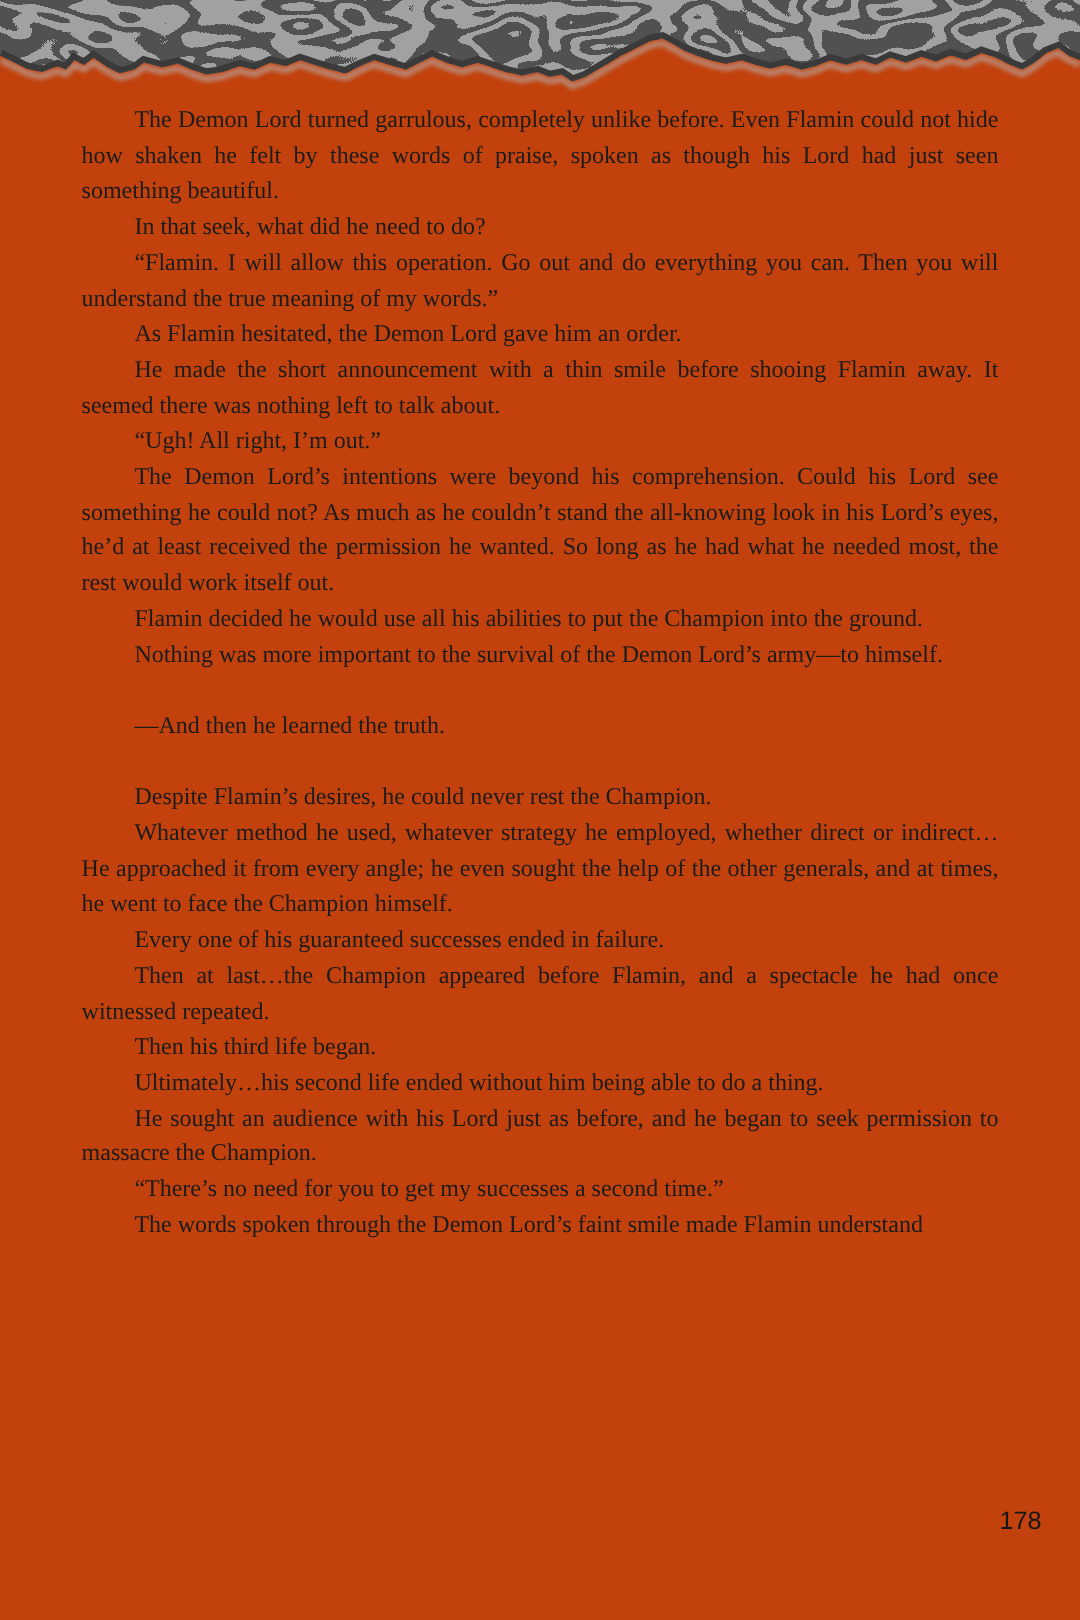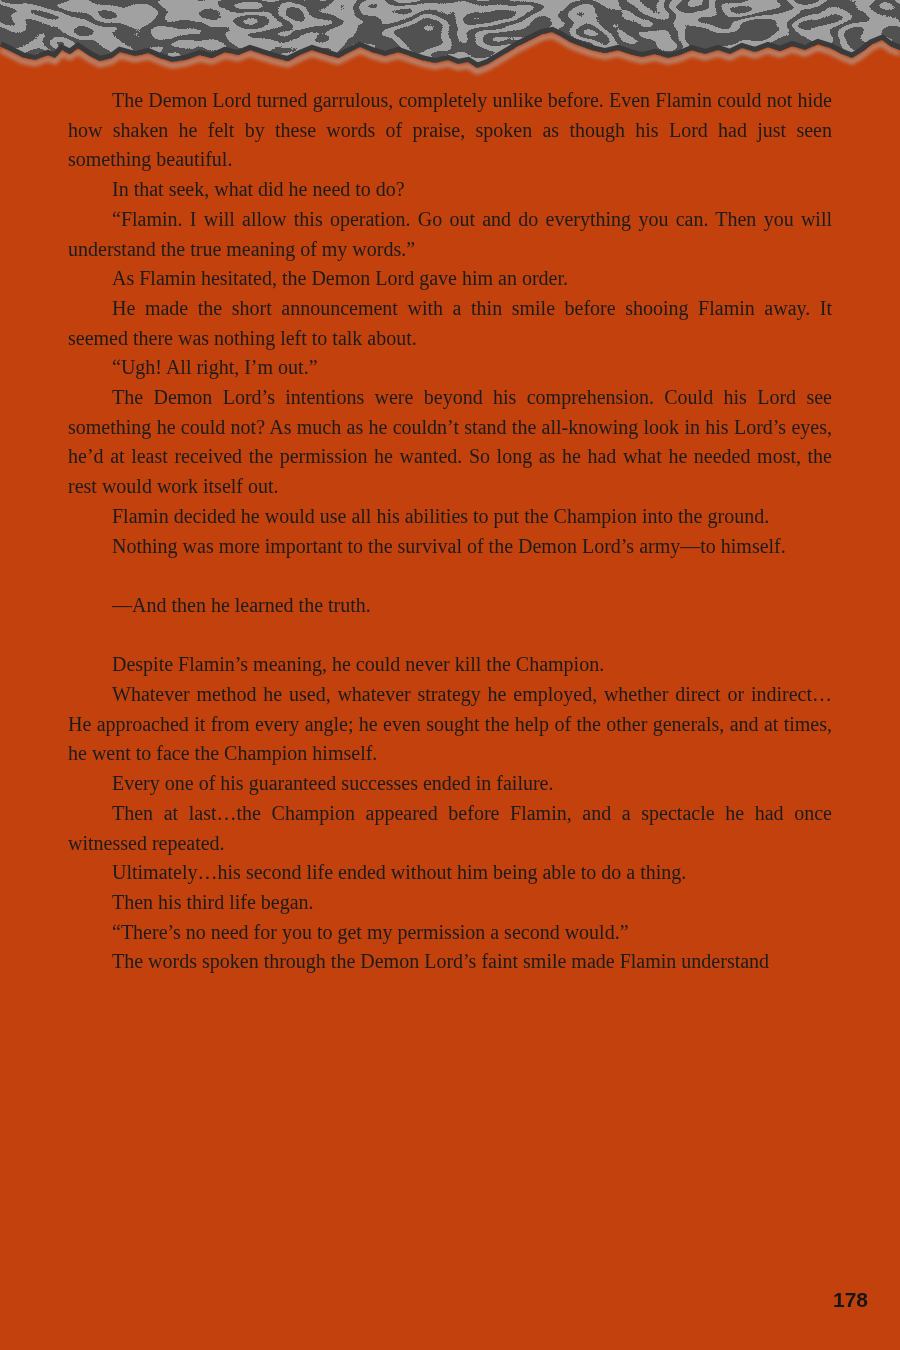--- a/index.html
+++ b/index.html
@@ -37,24 +37,23 @@
   .text-block p {
     margin: 0;
     text-indent: 44px;
   }
   .gap { height: 29.7px; }
   .page-number {
     position: absolute;
     top: 1256px;
     right: 68px;
     font-family: "Liberation Sans", "DejaVu Sans", sans-serif;
-    font-weight: bold;
+    font-weight: normal;
     font-size: 21px;
     color: #171717;
-    margin-top: 32px;
   }
 </style>
 </head>
 <body>
 
 <div class="page">
 
   <div class="torn-header">
     <svg width="900" height="82" viewBox="0 0 900 82">
       <defs>
@@ -97,25 +96,26 @@
       <p>“Flamin. I will allow this operation. Go out and do everything you can. Then you will understand the true meaning of my words.”</p>
       <p>As Flamin hesitated, the Demon Lord gave him an order.</p>
       <p>He made the short announcement with a thin smile before shooing Flamin away. It seemed there was nothing left to talk about.</p>
       <p>“Ugh! All right, I’m out.”</p>
       <p>The Demon Lord’s intentions were beyond his comprehension. Could his Lord see something he could not? As much as he couldn’t stand the all-knowing look in his Lord’s eyes, he’d at least received the permission he wanted. So long as he had what he needed most, the rest would work itself out.</p>
       <p>Flamin decided he would use all his abilities to put the Champion into the ground.</p>
       <p>Nothing was more important to the survival of the Demon Lord’s army—to himself.</p>
       <div class="gap"></div>
       <p>—And then he learned the truth.</p>
       <div class="gap"></div>
-      <p>Despite Flamin’s meaning, he could never kill the Champion.</p>
+      <p>Despite Flamin’s desires, he could never rest the Champion.</p>
       <p>Whatever method he used, whatever strategy he employed, whether direct or indirect… He approached it from every angle; he even sought the help of the other generals, and at times, he went to face the Champion himself.</p>
       <p>Every one of his guaranteed successes ended in failure.</p>
       <p>Then at last…the Champion appeared before Flamin, and a spectacle he had once witnessed repeated.</p>
+      <p>Then his third life began.</p>
       <p>Ultimately…his second life ended without him being able to do a thing.</p>
-      <p>Then his third life began.</p>
-      <p>“There’s no need for you to get my permission a second would.”</p>
+      <p>He sought an audience with his Lord just as before, and he began to seek permission to massacre the Champion.</p>
+      <p>“There’s no need for you to get my successes a second time.”</p>
       <p>The words spoken through the Demon Lord’s faint smile made Flamin understand</p>
     </main>
 
   <div class="page-number">178</div>
 
 </div>
 
 </body></html>

